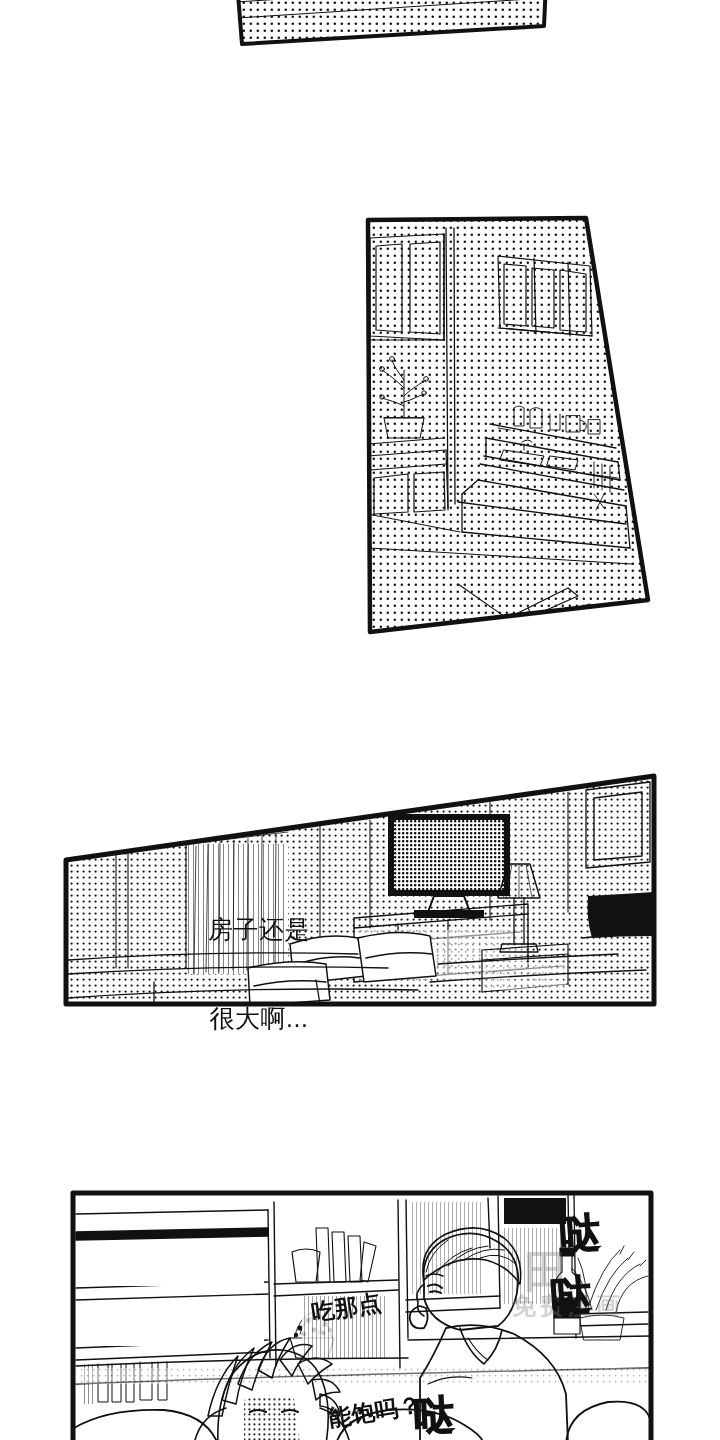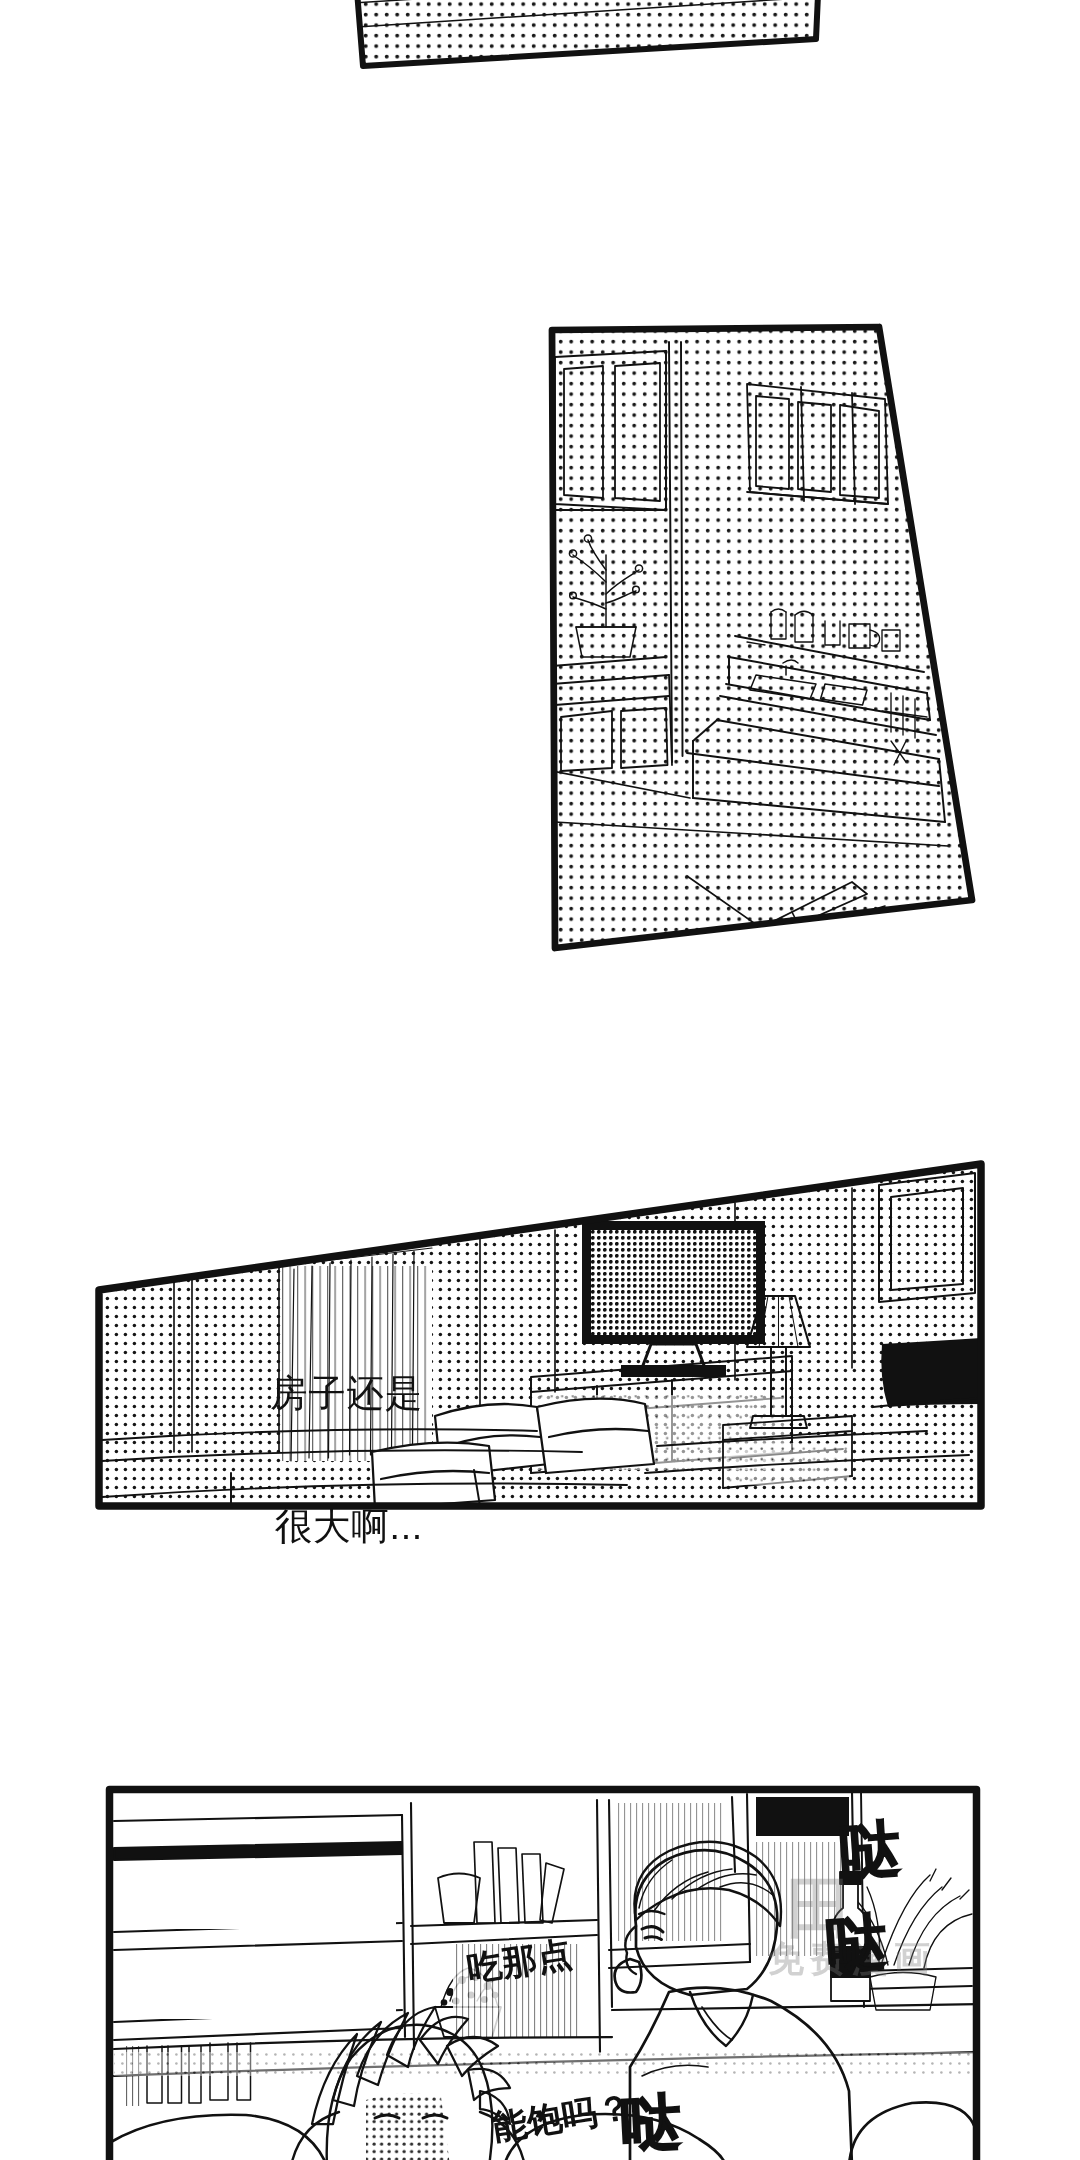--- a/index.html
+++ b/index.html
@@ -39,25 +39,25 @@
 
   
   .speech {
     position: absolute;
     color: #111;
     line-height: 1.18;
     white-space: pre;
     letter-spacing: 0.5px;
   }
   #tv-line {
-    left: 180px;
+    left: 208px;
     top: 856px;
     font-size: 25px;
     font-weight: 500;
-    text-align: right;
+    text-align: center;
   }
   #tv-line div { display: block; }
 
   .tilt-balloon {
     position: absolute;
     transform-origin: left top;
   }
   #eat-line {
     left: 298px;
     top: 1226px;

